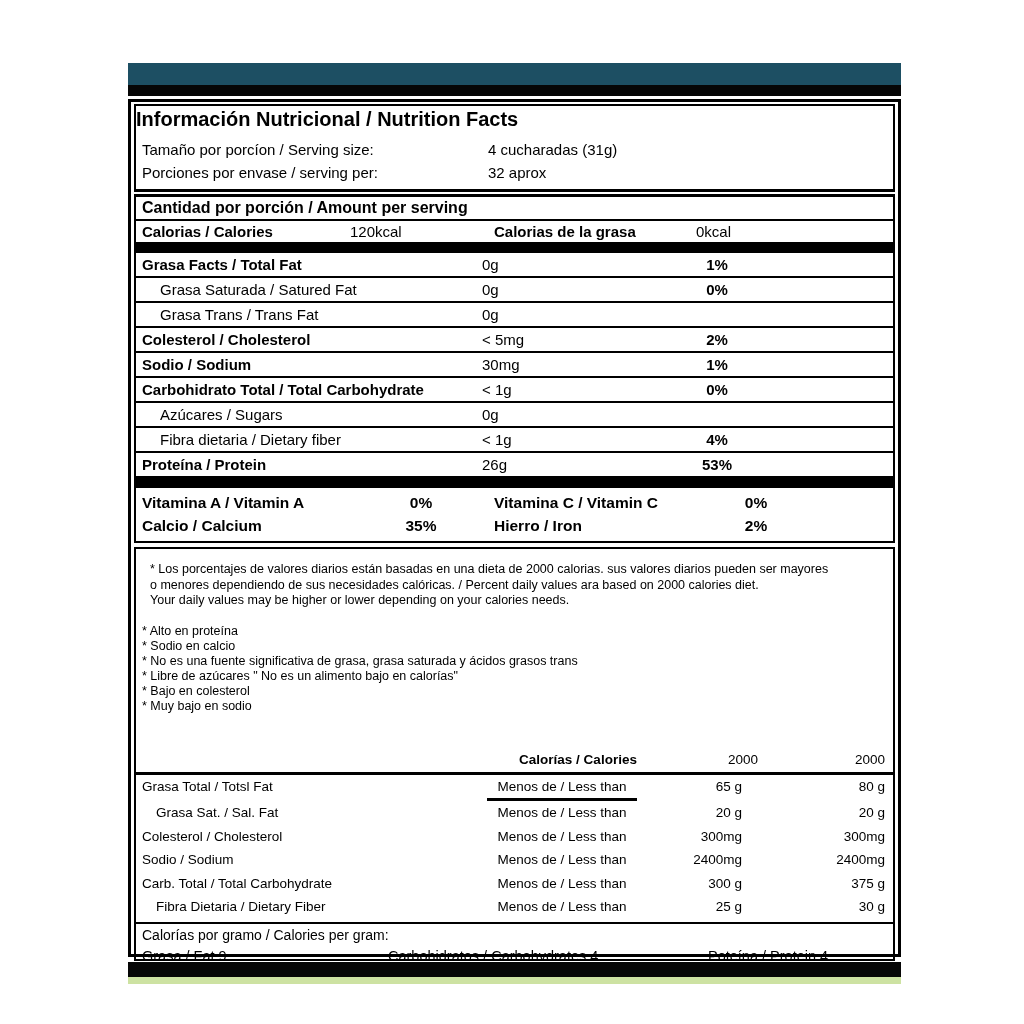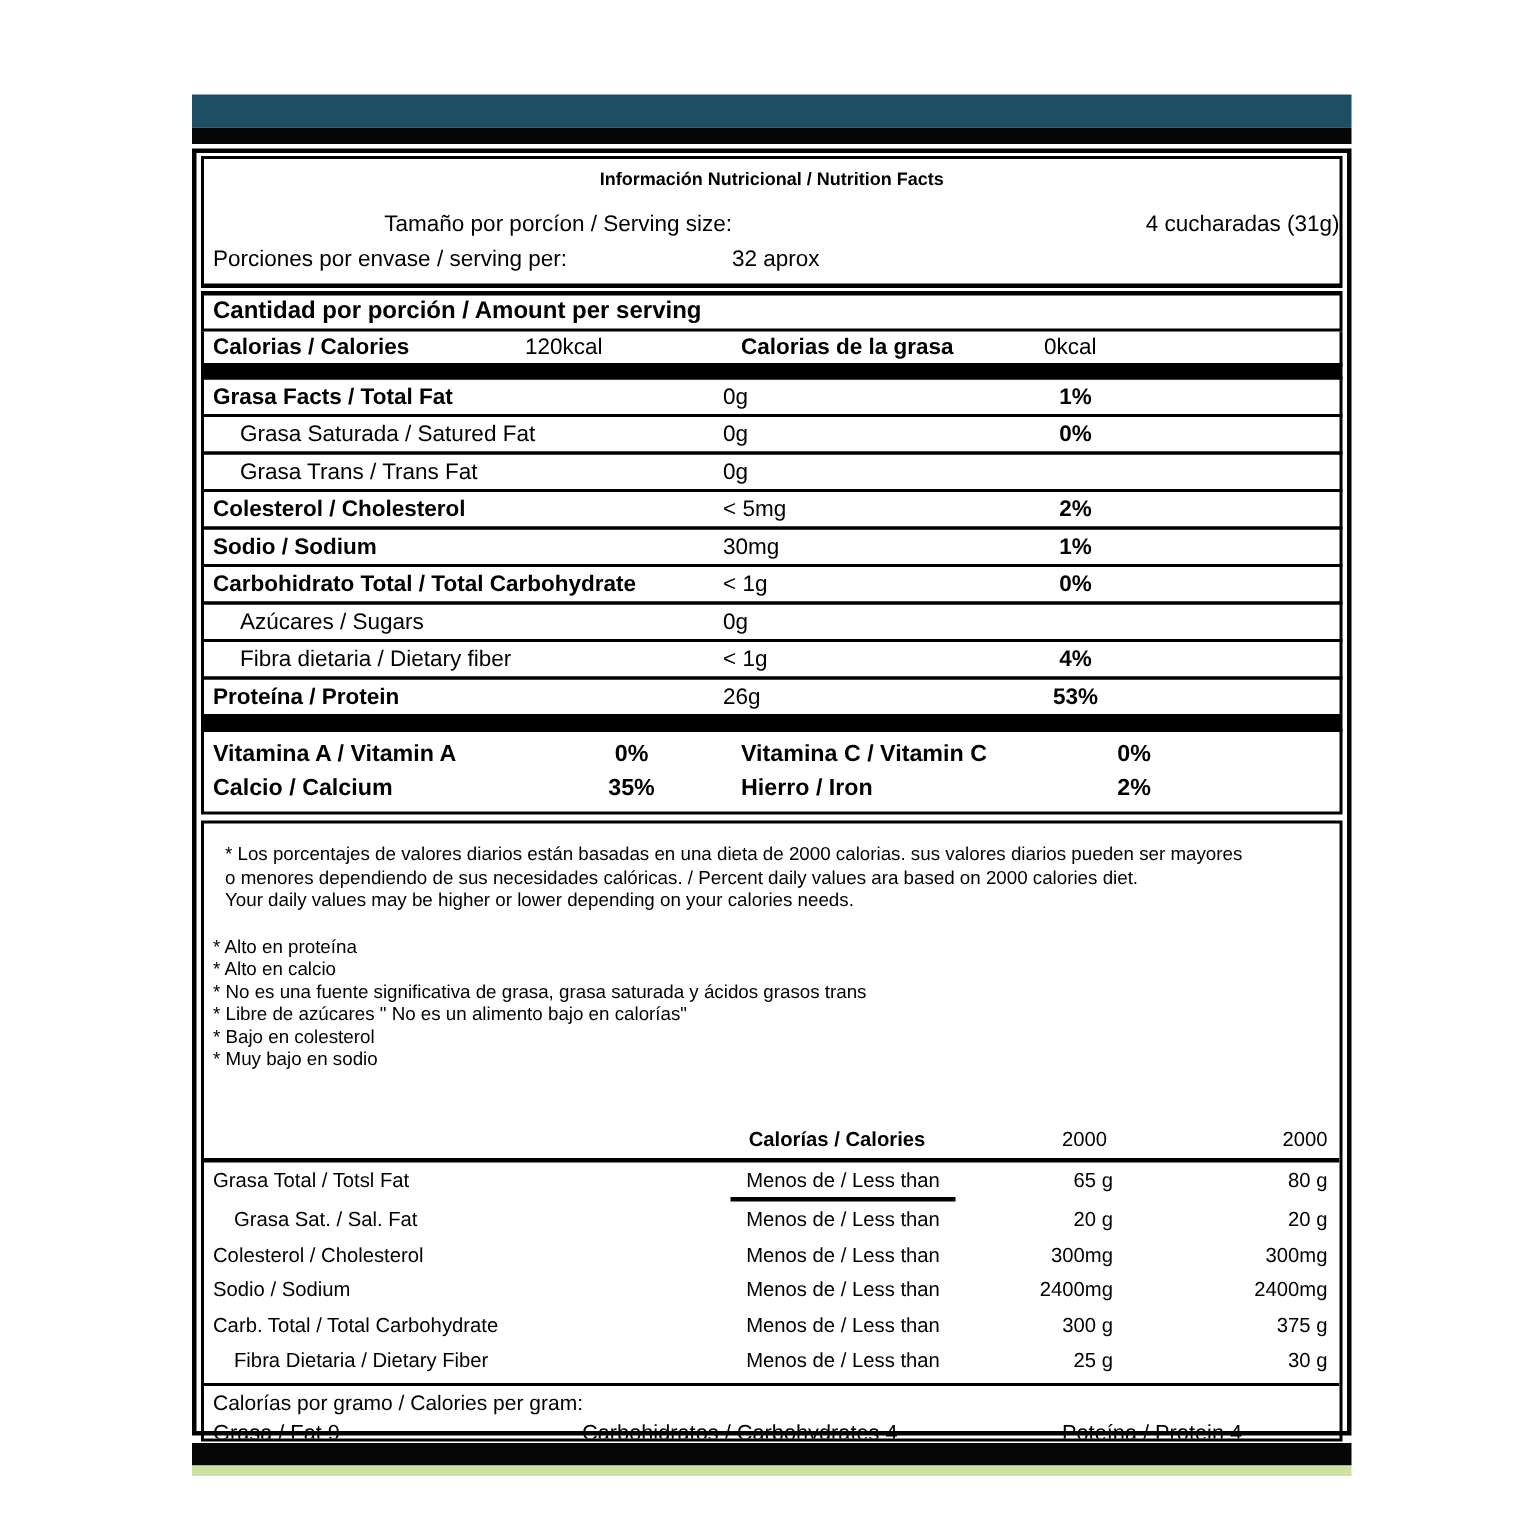--- a/index.html
+++ b/index.html
@@ -9,24 +9,24 @@
   .teal-bar   { position:absolute; left:128px; top:63px;  width:773px; height:22px; }
   .blk-top    { position:absolute; left:128px; top:85px;  width:773px; height:11px; }
   .blk-bottom { position:absolute; left:128px; top:962px; width:773px; height:15px; }
   .green-bar  { position:absolute; left:128px; top:977px; width:773px; height:7px; }
 
   .nf-label { position:absolute; left:128px; top:99px; width:773px; height:858px;
               border:3px solid #000; background:#fff; padding:2px 3px; }
 
   
   .sec-head { border:2px solid #000; border-bottom-width:3px; padding:3px 0 5px; }
-  .nf-title { text-align:center; font-weight:bold; font-size:12px; line-height:21px; }
+  .nf-title { font-weight:bold; font-size:20px; line-height:21px; }
   .serving-row { display:grid; grid-template-columns:346px 1fr; padding-left:6px;
                  font-size:15px; line-height:23px; }
-  .serving-row.first { margin-top:8px;text-align:right; }
+  .serving-row.first { margin-top:8px; }
 
   .sec-cantidad { border:2px solid #000; border-top-width:3px; margin-top:2px;
                   font-weight:bold; font-size:16px; line-height:18px; padding:2px 0 2px 6px; }
   .sec-calorias { border:2px solid #000; border-top:none;
                   display:grid; grid-template-columns:208px 144px 202px 1fr;
                   font-size:15px; line-height:21px; padding-left:6px; }
   .sec-calorias .b { font-weight:bold; }
 
   .black-band  { height:9px;  background:#000; }
   .black-band2 { height:10px; background:#000; }
@@ -48,21 +48,21 @@
   .vit-row .v { text-align:center; }
   .vit-row .lab2 { padding-left:28px; }
 
   
   .sec-bottom { border:2px solid #000; margin-top:4px; height:414px; overflow:hidden; }
   .footnote { padding:13px 8px 0 14px; font-size:12.5px; line-height:15.5px; }
   .claims   { padding:15px 8px 0 6px; font-size:12.5px; line-height:15px; list-style:none; }
 
   .ref-table { margin-top:37px; font-size:13.5px; }
   .ref-header { display:grid; grid-template-columns:345px 150px 105px 1fr;
-                line-height:18px; padding-left:2px; padding-right:8px; }
+                line-height:18px; padding-left:22px; padding-right:8px; }
   .ref-header .c2 { font-weight:bold; text-align:center; }
   .ref-header .c3, .ref-header .c4 { text-align:right; }
   .ref-divider { height:3px; background:#000; margin-top:3px; }
   .ref-row { display:grid; grid-template-columns:345px 150px 105px 1fr;
              line-height:22.5px; padding-left:6px; padding-right:8px; margin-top:1px; }
   .ref-row .c2 { text-align:center; }
   .ref-row .c3, .ref-row .c4 { text-align:right; }
   .ref-row.indent .c1 { padding-left:14px; }
   .ref-row .c2 span.underlined { display:inline-block; width:100%; border-bottom:3px solid #000; }
 
@@ -180,21 +180,21 @@
     <div class="sec-bottom">
 
       <div class="footnote">
         <div>* Los  porcentajes de valores diarios están basadas en una dieta de 2000 calorias. sus valores diarios pueden ser mayores</div>
         <div>o menores dependiendo de sus necesidades calóricas. / Percent daily values ara based on 2000 calories diet.</div>
         <div>Your daily values may be higher or lower depending on your calories needs.</div>
       </div>
 
       <ul class="claims">
         <li>* Alto en proteína</li>
-        <li>* Alto en calcio</li>
+        <li>* Sodio en calcio</li>
         <li>* No es una fuente significativa de grasa, grasa saturada y ácidos grasos trans</li>
         <li>* Libre de azúcares  " No es un alimento bajo en calorías"</li>
         <li>* Bajo en colesterol</li>
         <li>* Muy bajo en sodio</li>
       </ul>
 
       <div class="ref-table">
         <div class="ref-header">
           <span class="c1"></span>
           <span class="c2">Calorías / Calories</span>

